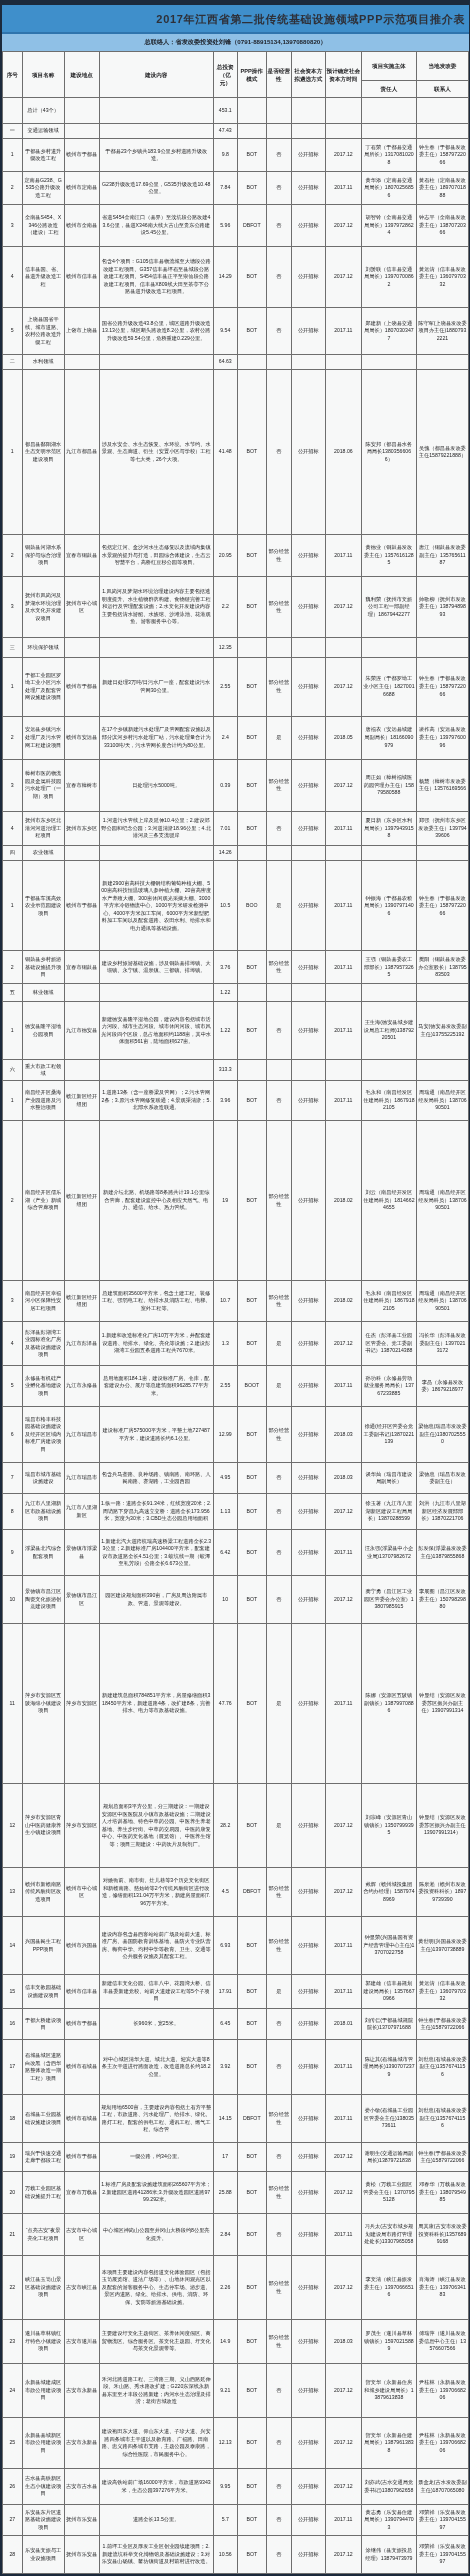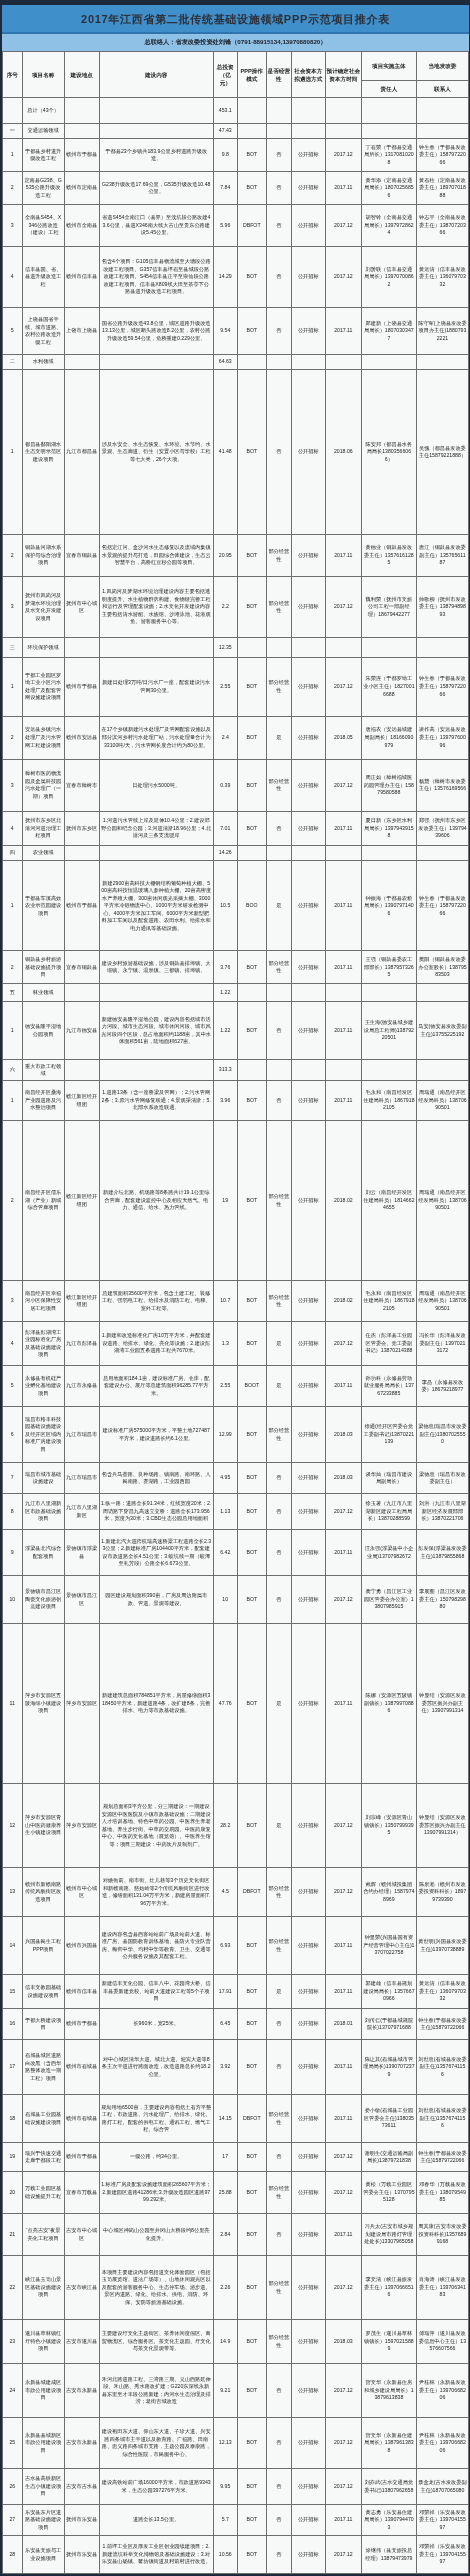--- a/index.html
+++ b/index.html
@@ -17,21 +17,21 @@
   .page{
     width:471px; box-sizing:border-box;
     border:solid var(--edge-color);
     border-width:5.2px 2.6px 5.2px 2.6px;
     background:#ffffff;
   }
   .title-band{
     background:var(--title-band-bg);
     color:var(--title-text);
     font-size:11px; font-weight:bold; letter-spacing:0.7px;
-    text-align:center; padding:6.5px 3.9px 5.9px;
+    text-align:right; padding:6.5px 3.9px 5.9px;
   }
   .divider{height:2px;background:var(--divider-color);}
   .contact-band{
     background:var(--contact-band-bg);
     color:#20242c; font-size:6.2px; font-weight:bold;
     text-align:center; padding:3.9px 2.6px;
   }
   table.projects{
     border-collapse:collapse; width:100%; table-layout:fixed;
     background:var(--table-bg);

